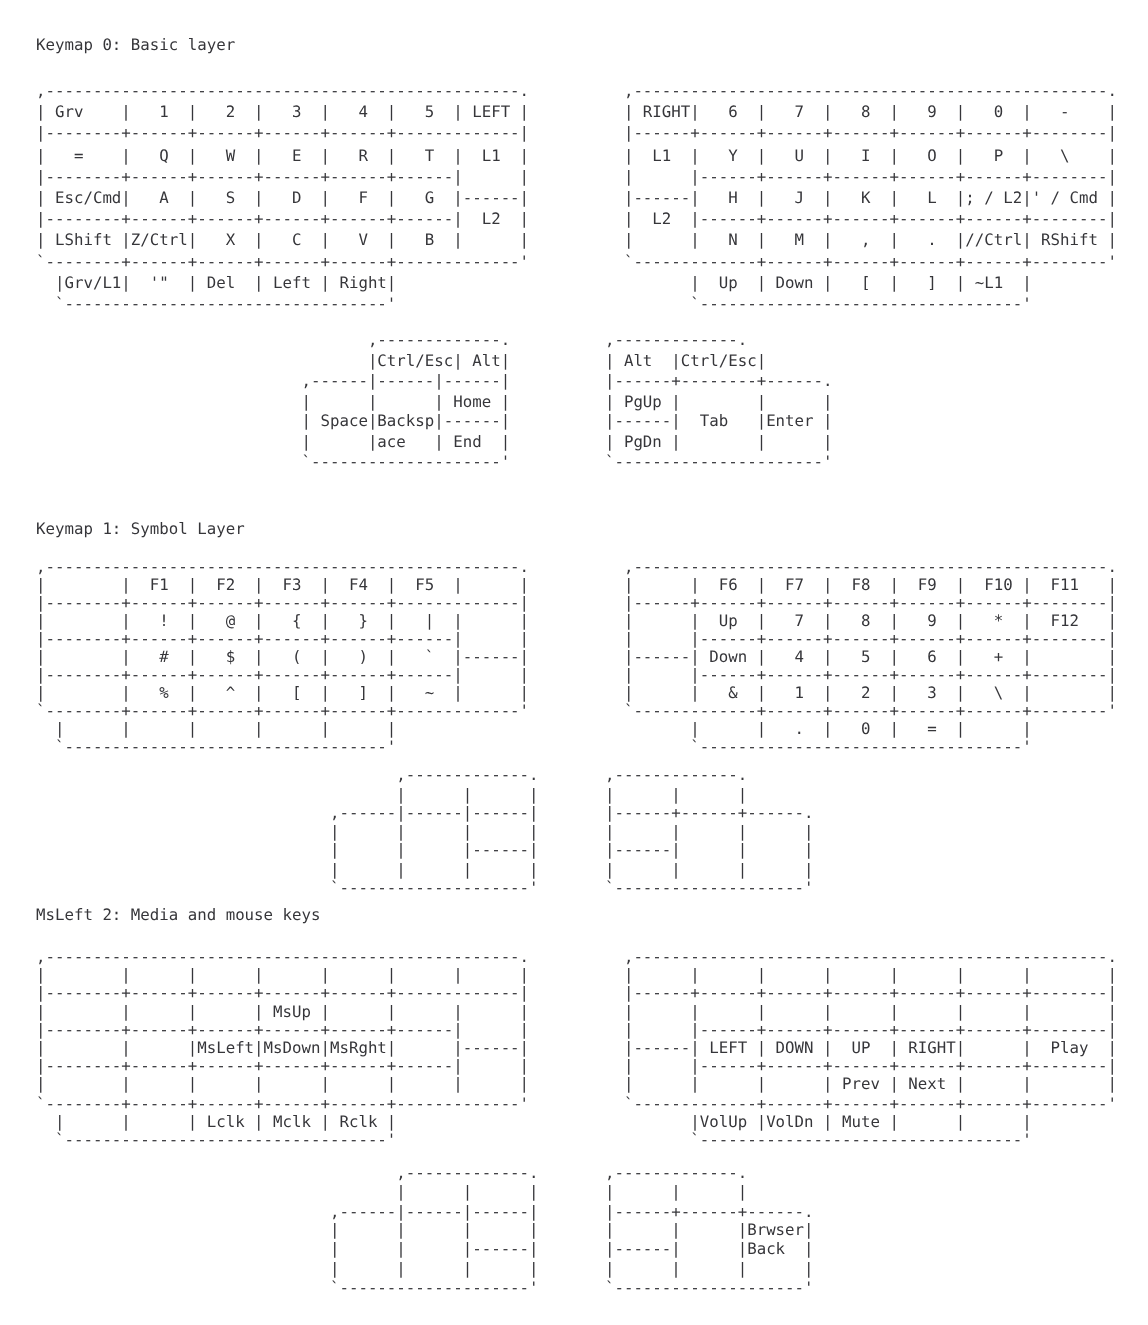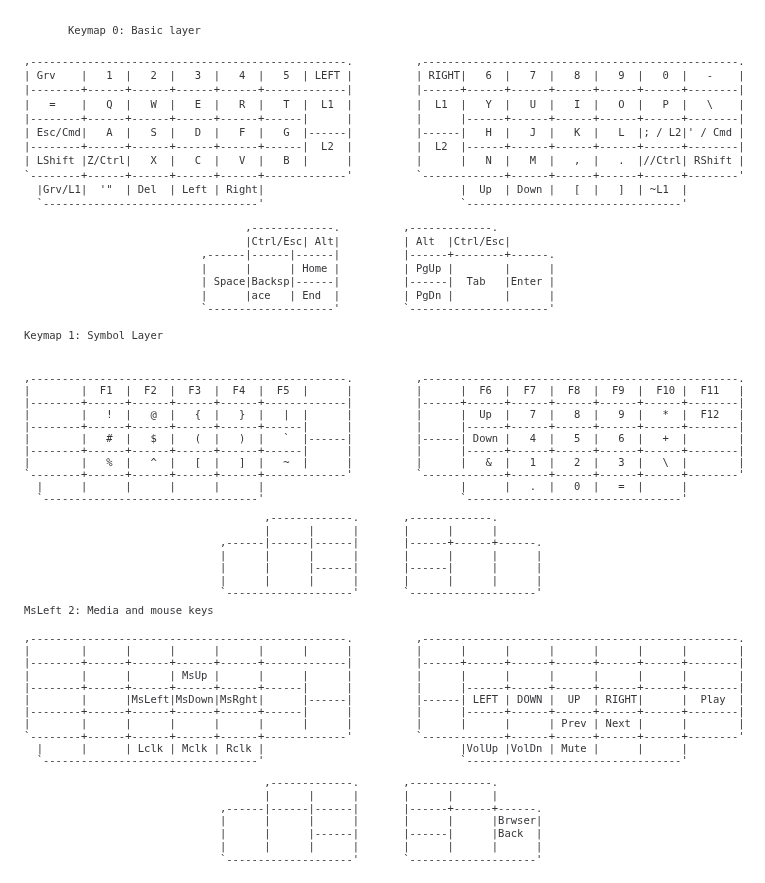--- a/index.html
+++ b/index.html
@@ -24,24 +24,24 @@
   }
   .art {
     position: absolute;
     left: 24px;
     margin: 0;
     font-size: 10.5px;
     color: #36363a;
     white-space: pre;
     font-family: "DejaVu Sans Mono", "Liberation Mono", monospace;
   }
-  .t0  { top: 24px; margin-left: 44px; }
+  .t0  { top: 24px; }
   .m0  { top: 54px;  line-height: 14.2px; }
   .th0 { top: 221px; line-height: 13.5px; }
-  .t1  { top: 329px; }
+  .t1  { top: 347px; }
   .m1  { top: 372px; line-height: 12px; }
   .th1 { top: 511px; line-height: 12.5px; }
   .t2  { top: 604px; }
   .m2  { top: 632px; line-height: 12.2px; }
   .th2 { top: 776px; line-height: 12.8px; }
 </style>
 </head>
 <body>
 
 <div>

